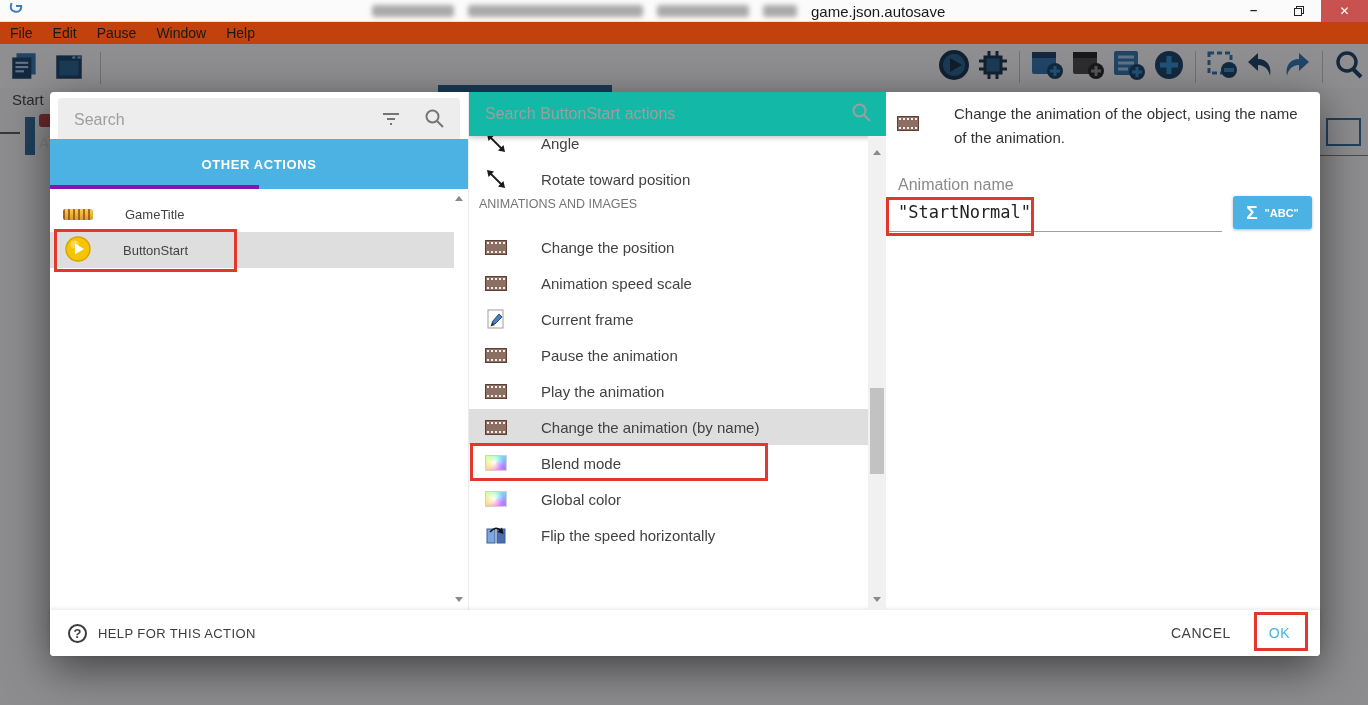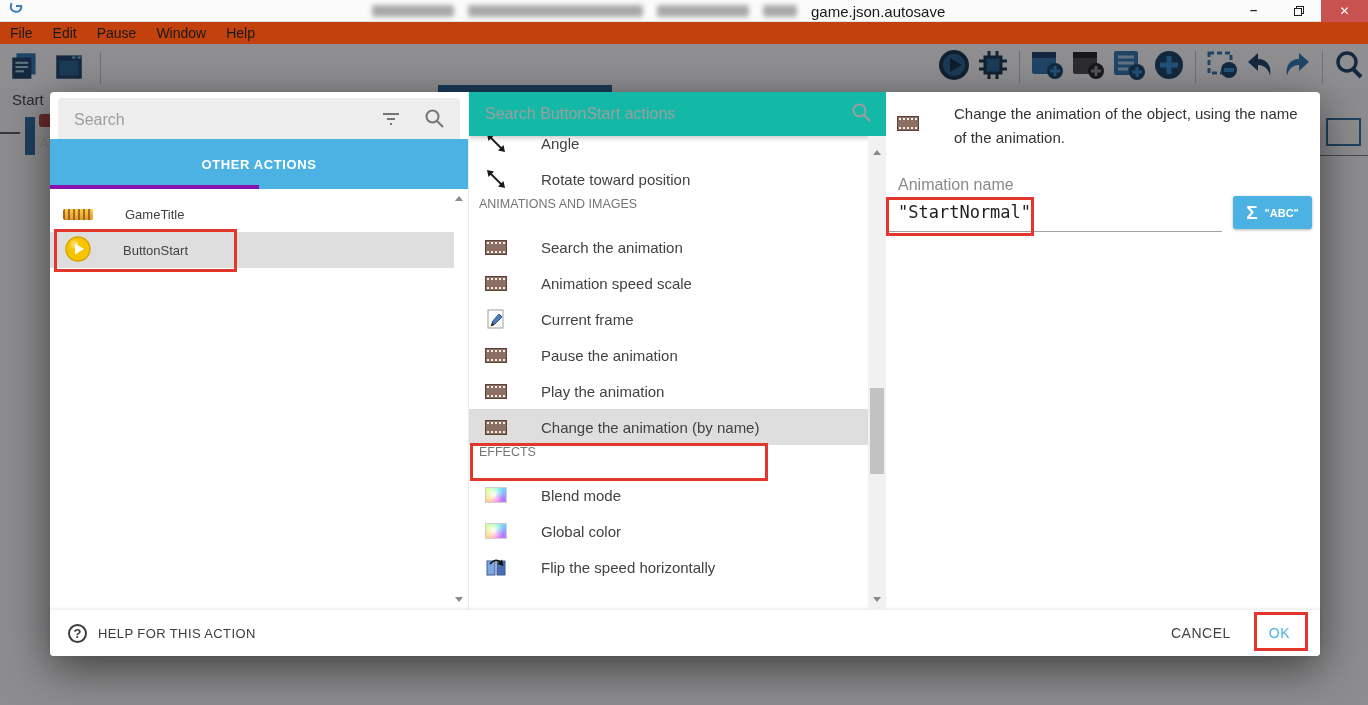--- a/index.html
+++ b/index.html
@@ -352,21 +352,21 @@
                     <rect x="14" y="2" width="2" height="2"></rect>
                     <rect x="18" y="2" width="2" height="2"></rect>
                     <rect x="2" y="11" width="2" height="2"></rect>
                     <rect x="6" y="11" width="2" height="2"></rect>
                     <rect x="10" y="11" width="2" height="2"></rect>
                     <rect x="14" y="11" width="2" height="2"></rect>
                     <rect x="18" y="11" width="2" height="2"></rect>
                   </g>
                 </svg>
               </span>
-            <span>Search the animation</span>
+            <span>Change the position</span>
           </div>
           <div class="action-row">
             <span class="ic">
                 <svg width="22" height="15">
                   <rect width="22" height="15" fill="#5d4037"></rect>
                   <rect x="1" y="1" width="20" height="13" fill="#8d6e63"></rect>
                   <g fill="#f5f0ec">
                     <rect x="2" y="2" width="2" height="2"></rect>
                     <rect x="6" y="2" width="2" height="2"></rect>
                     <rect x="10" y="2" width="2" height="2"></rect>
@@ -447,23 +447,20 @@
                     <rect x="18" y="2" width="2" height="2"></rect>
                     <rect x="2" y="11" width="2" height="2"></rect>
                     <rect x="6" y="11" width="2" height="2"></rect>
                     <rect x="10" y="11" width="2" height="2"></rect>
                     <rect x="14" y="11" width="2" height="2"></rect>
                     <rect x="18" y="11" width="2" height="2"></rect>
                   </g>
                 </svg>
               </span>
             <span>Change the animation (by name)</span>
-          </div>
-          <div class="section-row">
-            <span>EFFECTS</span>
           </div>
           <div class="action-row">
             <span class="ic">
                 <span class="color-swatch"></span>
               </span>
             <span>Blend mode</span>
           </div>
           <div class="action-row">
             <span class="ic">
                 <span class="color-swatch"></span>

